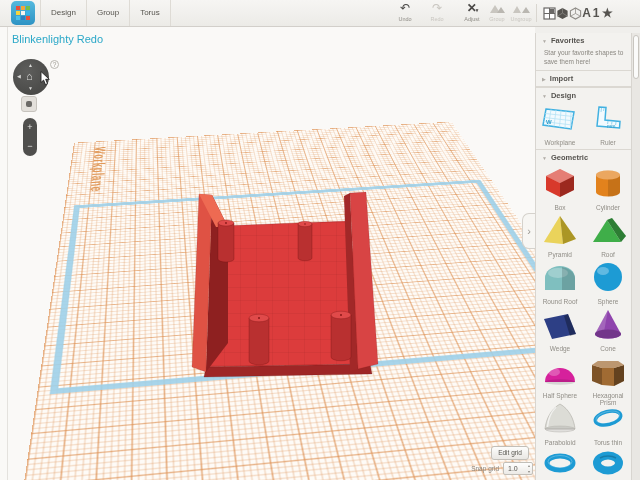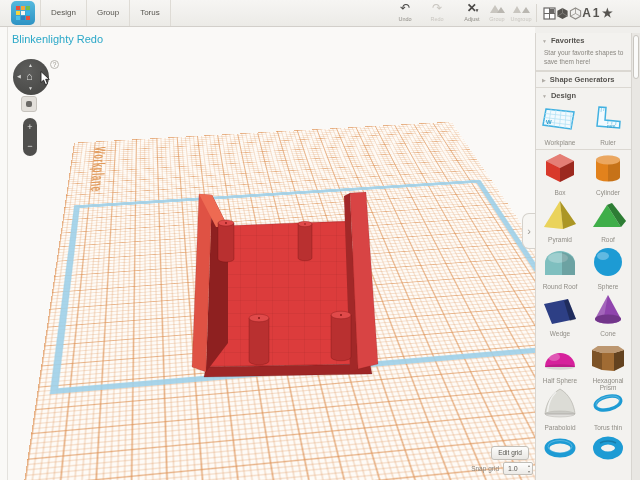--- a/index.html
+++ b/index.html
@@ -269,26 +269,26 @@
 
   <aside class="sidebar">
     <div class="sb-content">
       <div class="sb-header">
         <span class="tri">▼</span>
         <span class="sb-title">Favorites</span>
       </div>
       <div class="sb-desc">Star your favorite shapes to save them here!</div>
       <div class="sb-div"></div>
 
-      <div class="sb-div"></div>
-
       <div class="sb-header">
         <span class="tri">▶</span>
-        <span class="sb-title">Shape Generators</span>
-      </div>
+        <span class="sb-title">Import</span>
+      </div>
+      <div class="sb-div"></div>
+
       <div class="sb-div"></div>
 
       <div class="sb-header">
         <span class="tri">▼</span>
         <span class="sb-title">Design</span>
       </div>
       <div class="helpers-row">
         <div class="helper-cell">
           <svg width="36" height="28" viewBox="0 0 36 28">
             <polygon points="4,4 32,7 29,24 1,20" fill="#f2fafe" stroke="#41b1e1" stroke-width="1.5"></polygon>
@@ -301,20 +301,24 @@
           <svg width="34" height="28" viewBox="0 0 34 28">
             <path d="M8,2 L15,2.5 L14,15 L29,16.5 L28.5,23 L6,21 Z" fill="#f2fafe" stroke="#41b1e1" stroke-width="1.5"></path>
             <path d="M10.5,3 L10,7 M13,3.2 L12.6,6 M17,16 L16.6,19 M21,16.5 L20.6,19.5 M25,17 L24.6,20" stroke="#7fcdec" stroke-width="0.8"></path>
             <text x="16" y="22.5" font-size="5" fill="#2d9cc9">mm</text>
           </svg>
           <div class="hlabel">Ruler</div>
         </div>
       </div>
       <div class="sb-div"></div>
 
+      <div class="sb-header">
+        <span class="tri">▼</span>
+        <span class="sb-title">Geometric</span>
+      </div>
 
       <div class="shape-grid">
         <div class="shape-cell">
           <svg width="40" height="32" viewBox="0 0 40 32">
             <polygon points="20,2 34,9 20,16 6,9" fill="#D8392B"></polygon>
             <polygon points="20,2 34,9 20,16 6,9" fill="rgba(255,255,255,0.35)"></polygon>
             <polygon points="6,9 20,16 20,30 6,23" fill="#D8392B"></polygon>
             <polygon points="34,9 20,16 20,30 34,23" fill="#D8392B"></polygon>
             <polygon points="34,9 20,16 20,30 34,23" fill="rgba(0,0,0,0.28)"></polygon>
           </svg>

